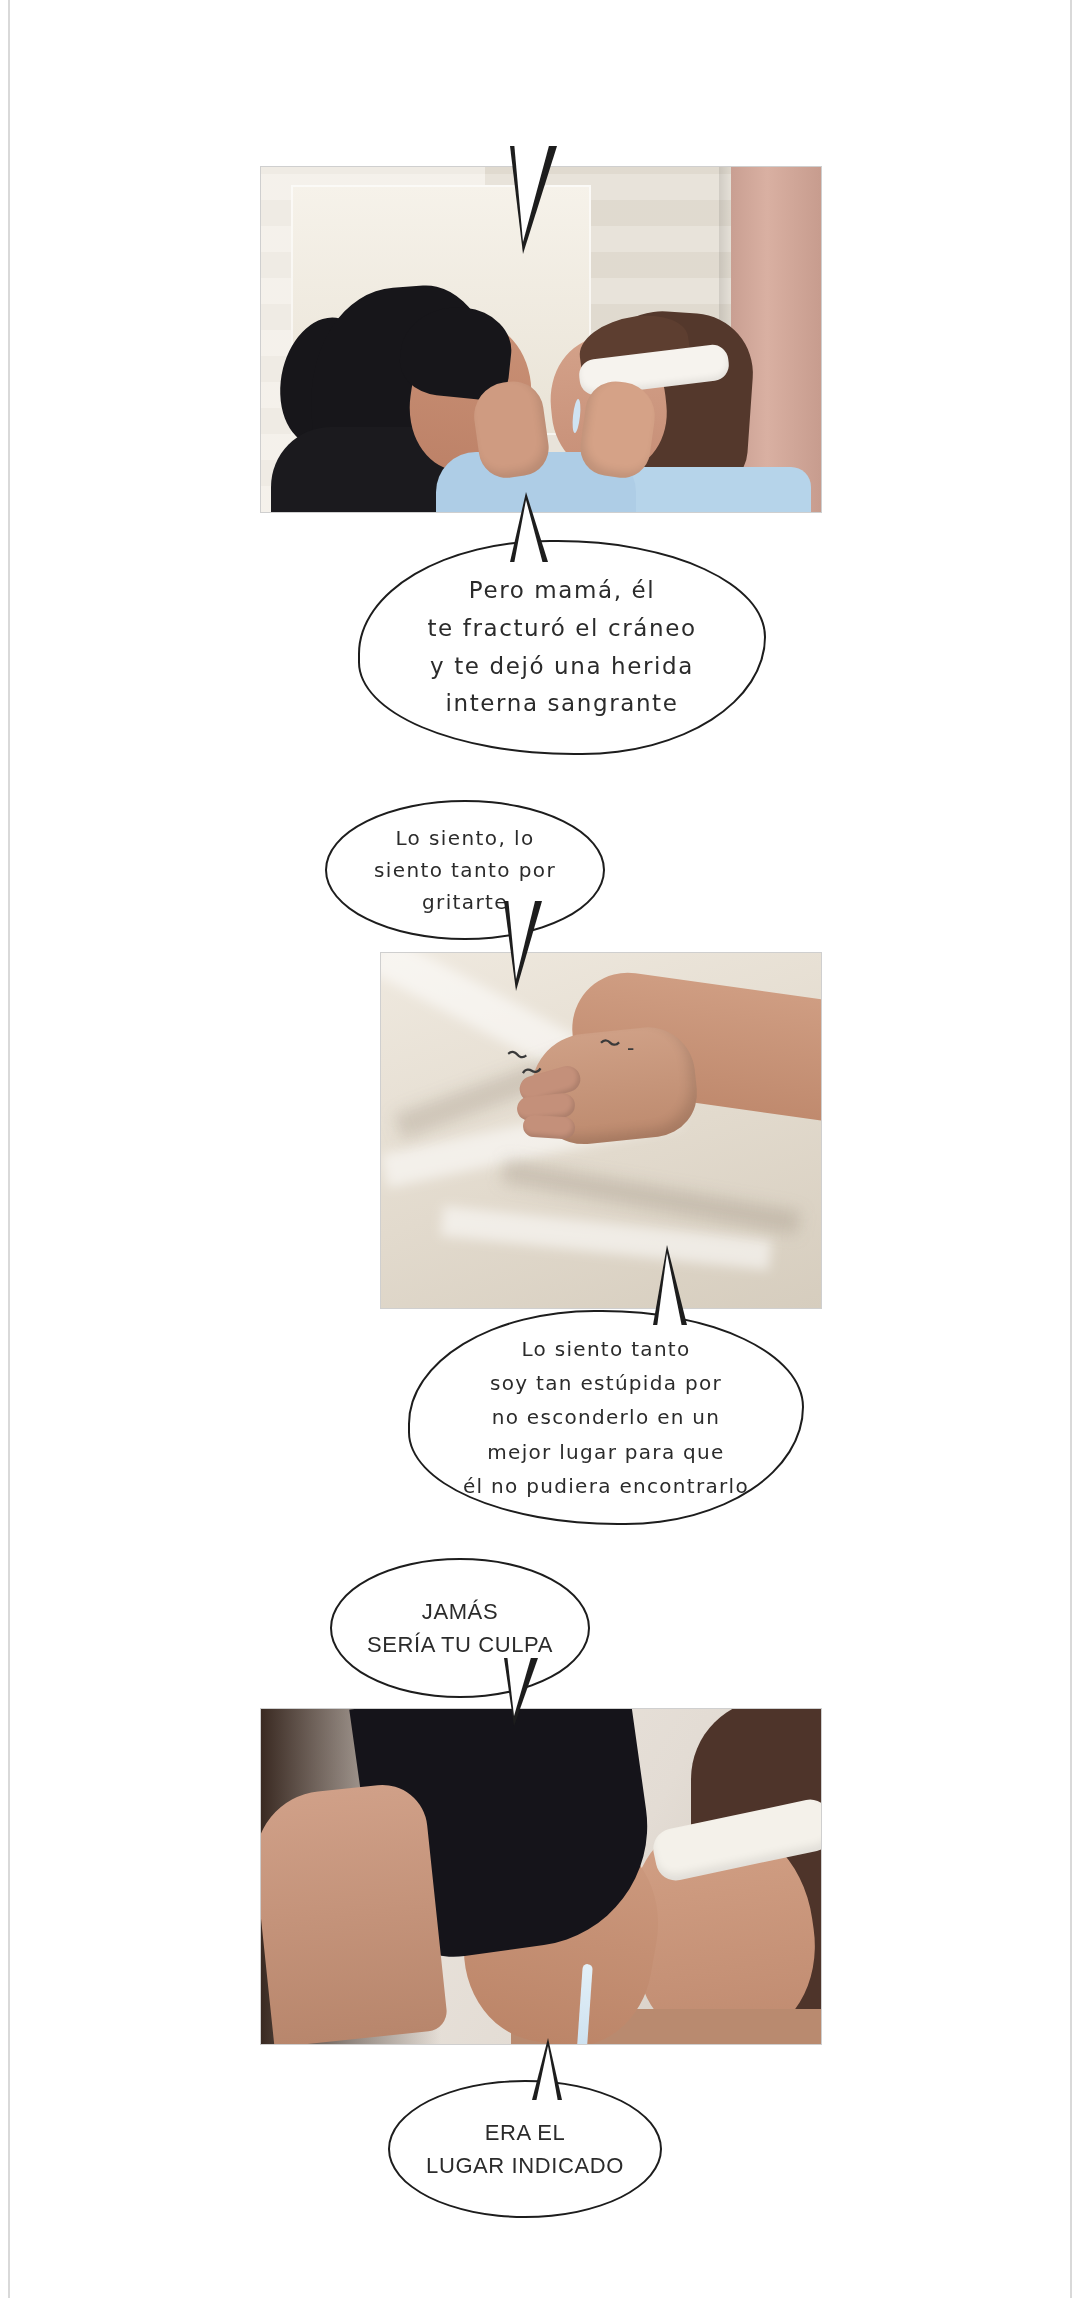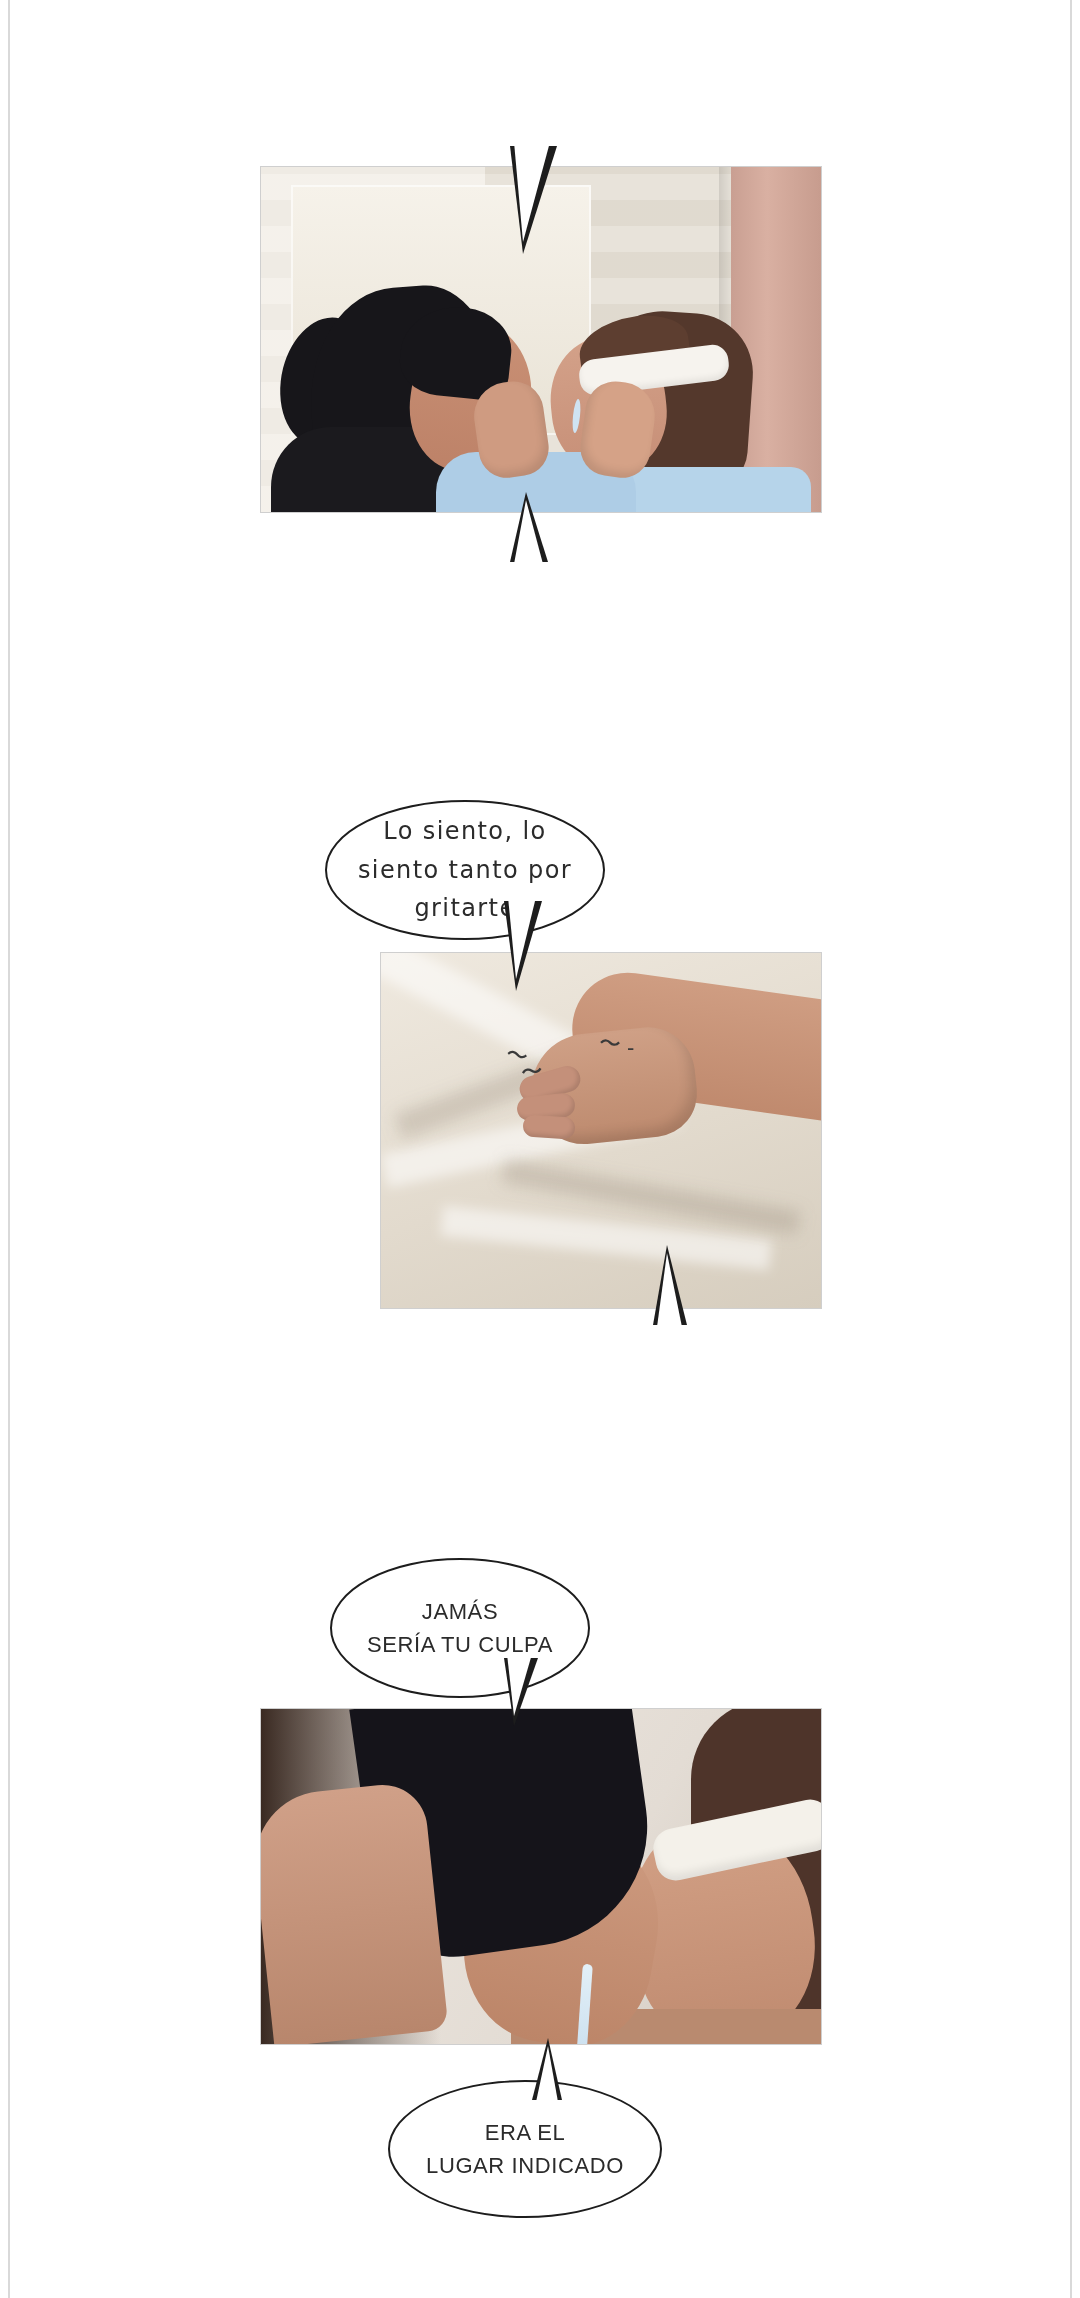--- a/index.html
+++ b/index.html
@@ -306,21 +306,21 @@
     border-left: 12px solid transparent;
     border-right: 17px solid transparent;
     border-bottom: 64px solid #ffffff;
     left: -4px; top: 8px;
   }
 
   
   #balloon-3 {
     left: 325px; top: 800px; width: 280px; height: 140px;
     font-family: "DejaVu Sans", sans-serif;
-    font-size: 24px; line-height: 1.6; letter-spacing: 1.4px;
+    font-size: 20px; line-height: 1.6; letter-spacing: 1.4px;
   }
   #tail-3 { left: 512px; top: 905px; }
   #tail-3 .tri-out {
     border-left: 12px solid transparent;
     border-right: 26px solid transparent;
     border-top: 90px solid #1d1d1d;
     left: -8px; top: -4px;
   }
   #tail-3 .tri-in {
     border-left: 8px solid transparent;
@@ -449,35 +449,48 @@
 
   <div class="tail" id="tail-1">
     <div class="tri-out"></div>
       <div class="tri-in"></div>
   </div>
 
   <div class="tail" id="tail-2">
     <div class="tri-out"></div>
       <div class="tri-in"></div>
   </div>
+  <div class="balloon b-blob" id="balloon-2">
+    <span class="txt">Pero mamá, él
+te fracturó el cráneo
+y te dejó una herida
+interna sangrante</span>
+  </div>
 
   <div class="tail" id="tail-3">
     <div class="tri-out"></div>
       <div class="tri-in"></div>
   </div>
   <div class="balloon b-oval" id="balloon-3">
     <span class="txt">Lo siento, lo
 siento tanto por
 gritarte</span>
   </div>
 
   <div class="tail" id="tail-4">
     <div class="tri-out"></div>
       <div class="tri-in"></div>
   </div>
+  <div class="balloon b-blob" id="balloon-4">
+    <span class="txt">Lo siento tanto
+soy tan estúpida por
+no esconderlo en un
+mejor lugar para que
+él no pudiera encontrarlo</span>
+  </div>
 
   <div class="tail" id="tail-5">
     <div class="tri-out"></div>
       <div class="tri-in"></div>
   </div>
   <div class="balloon b-oval" id="balloon-5">
     <span class="txt">JAMÁS
 SERÍA TU CULPA</span>
   </div>
 

